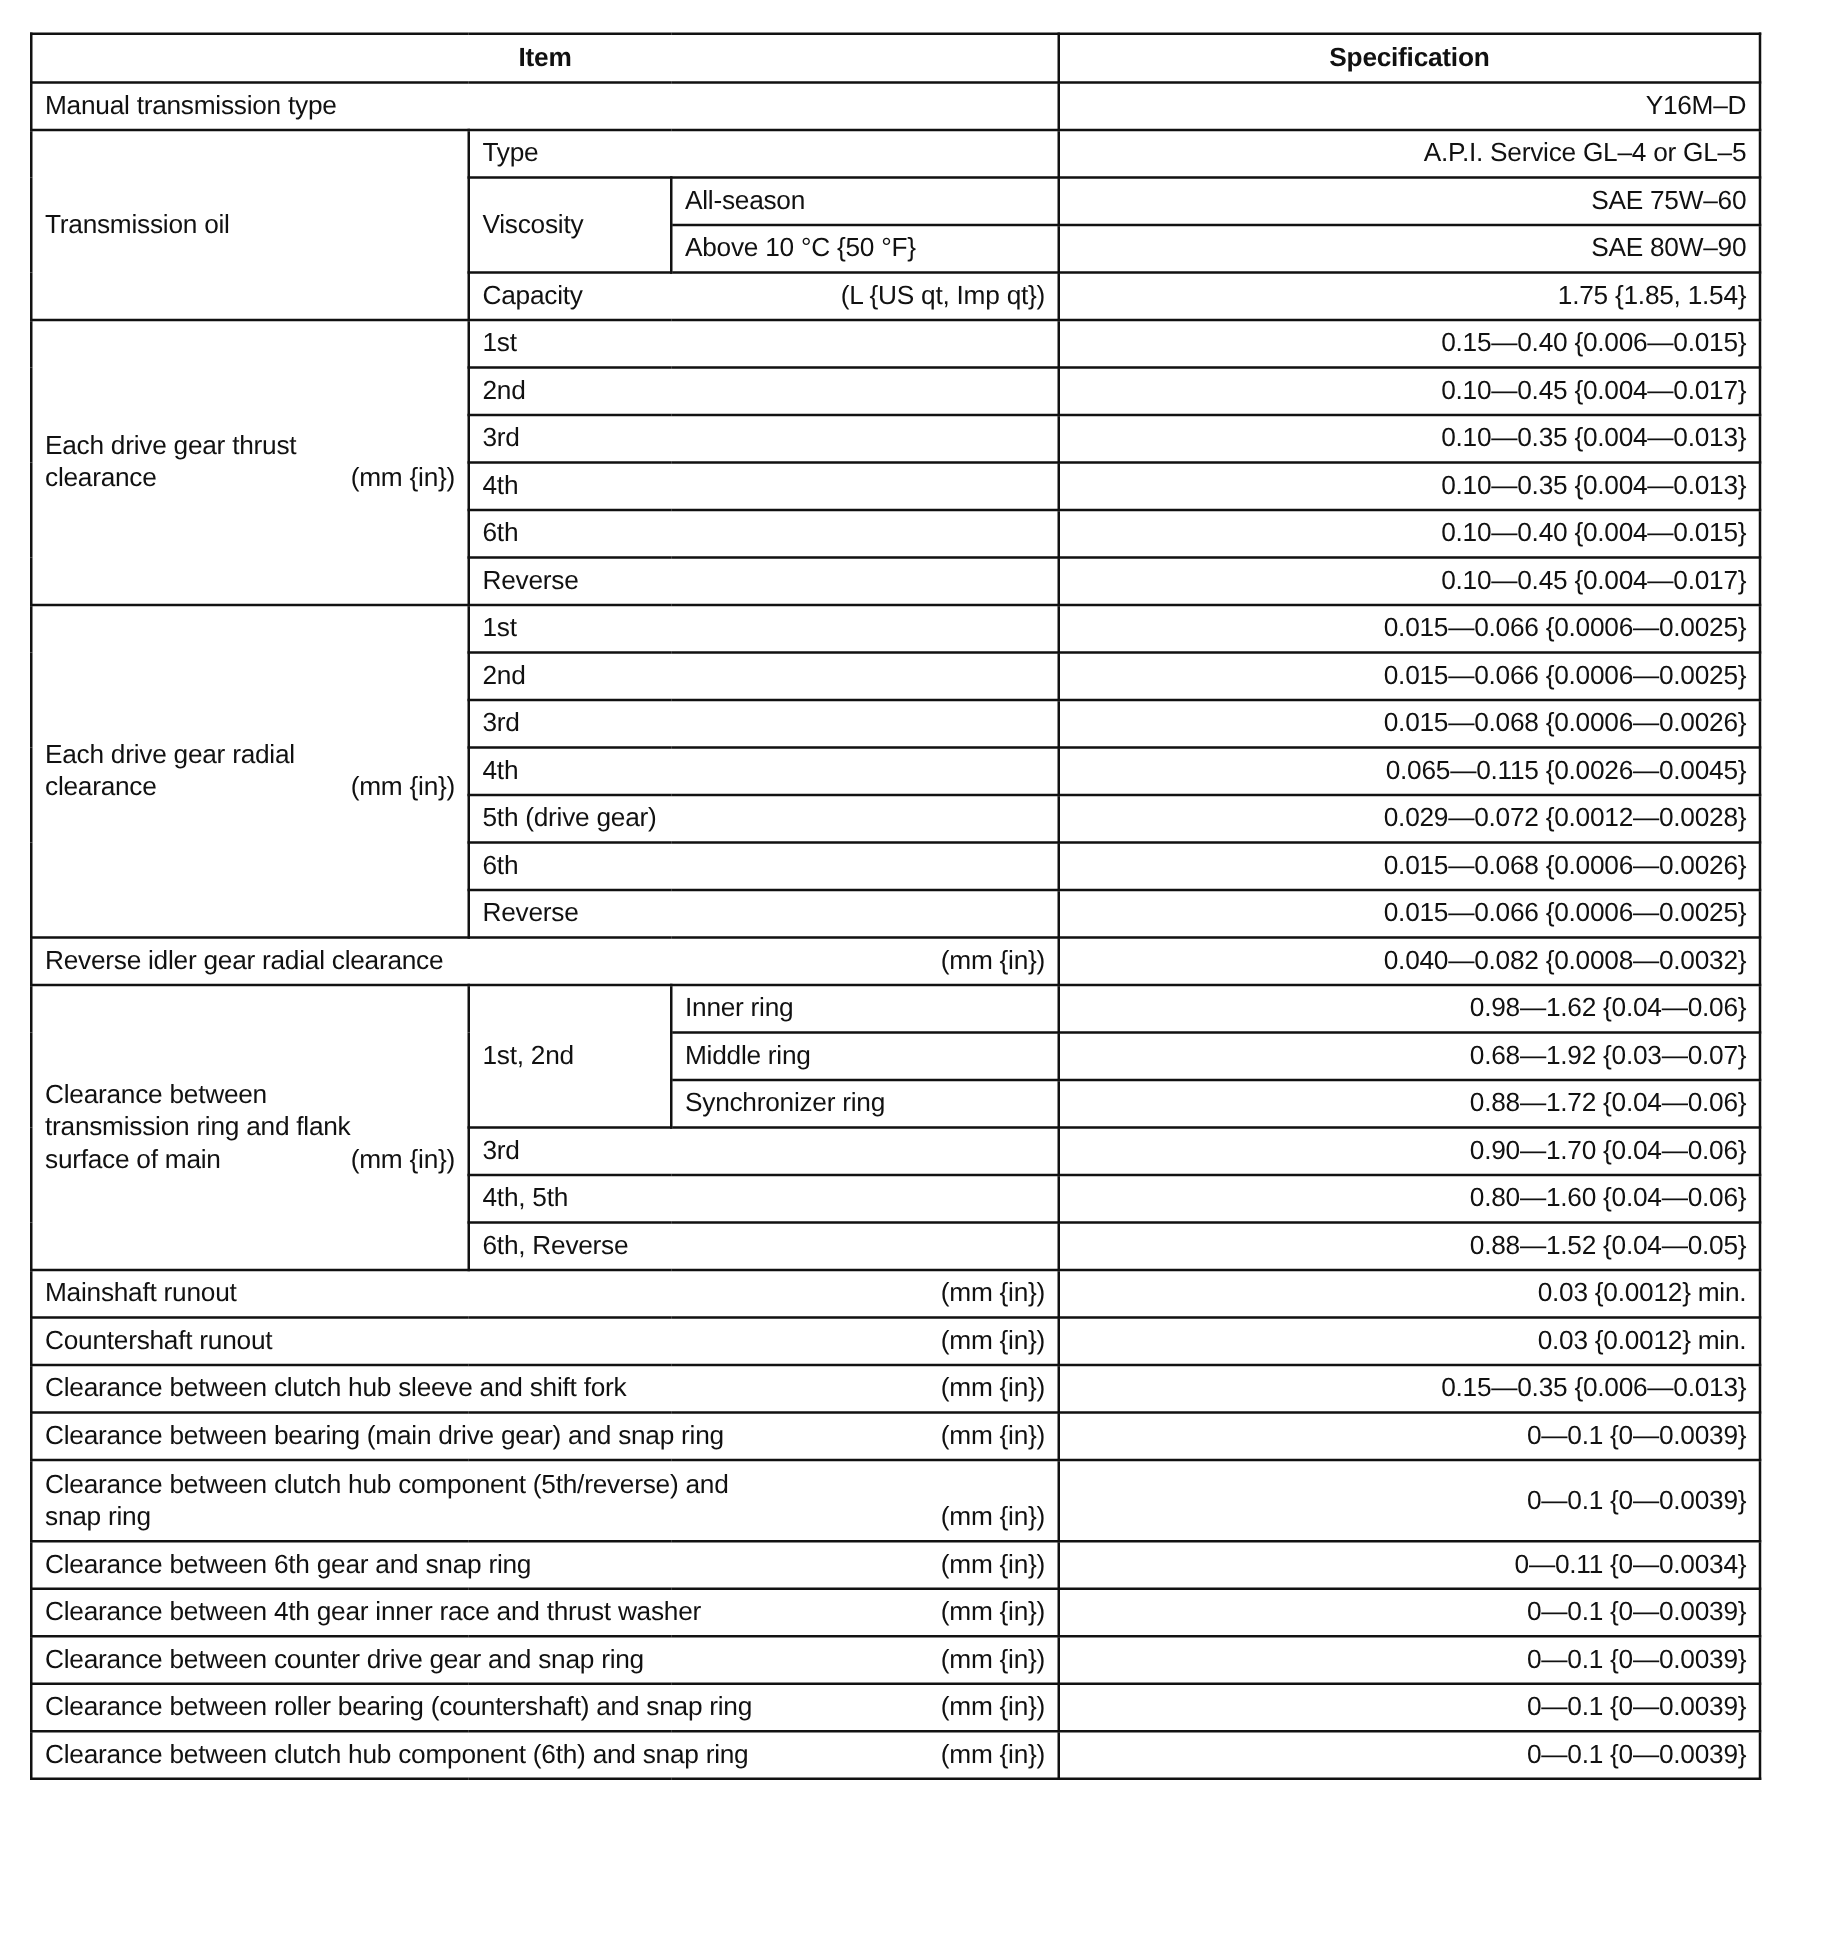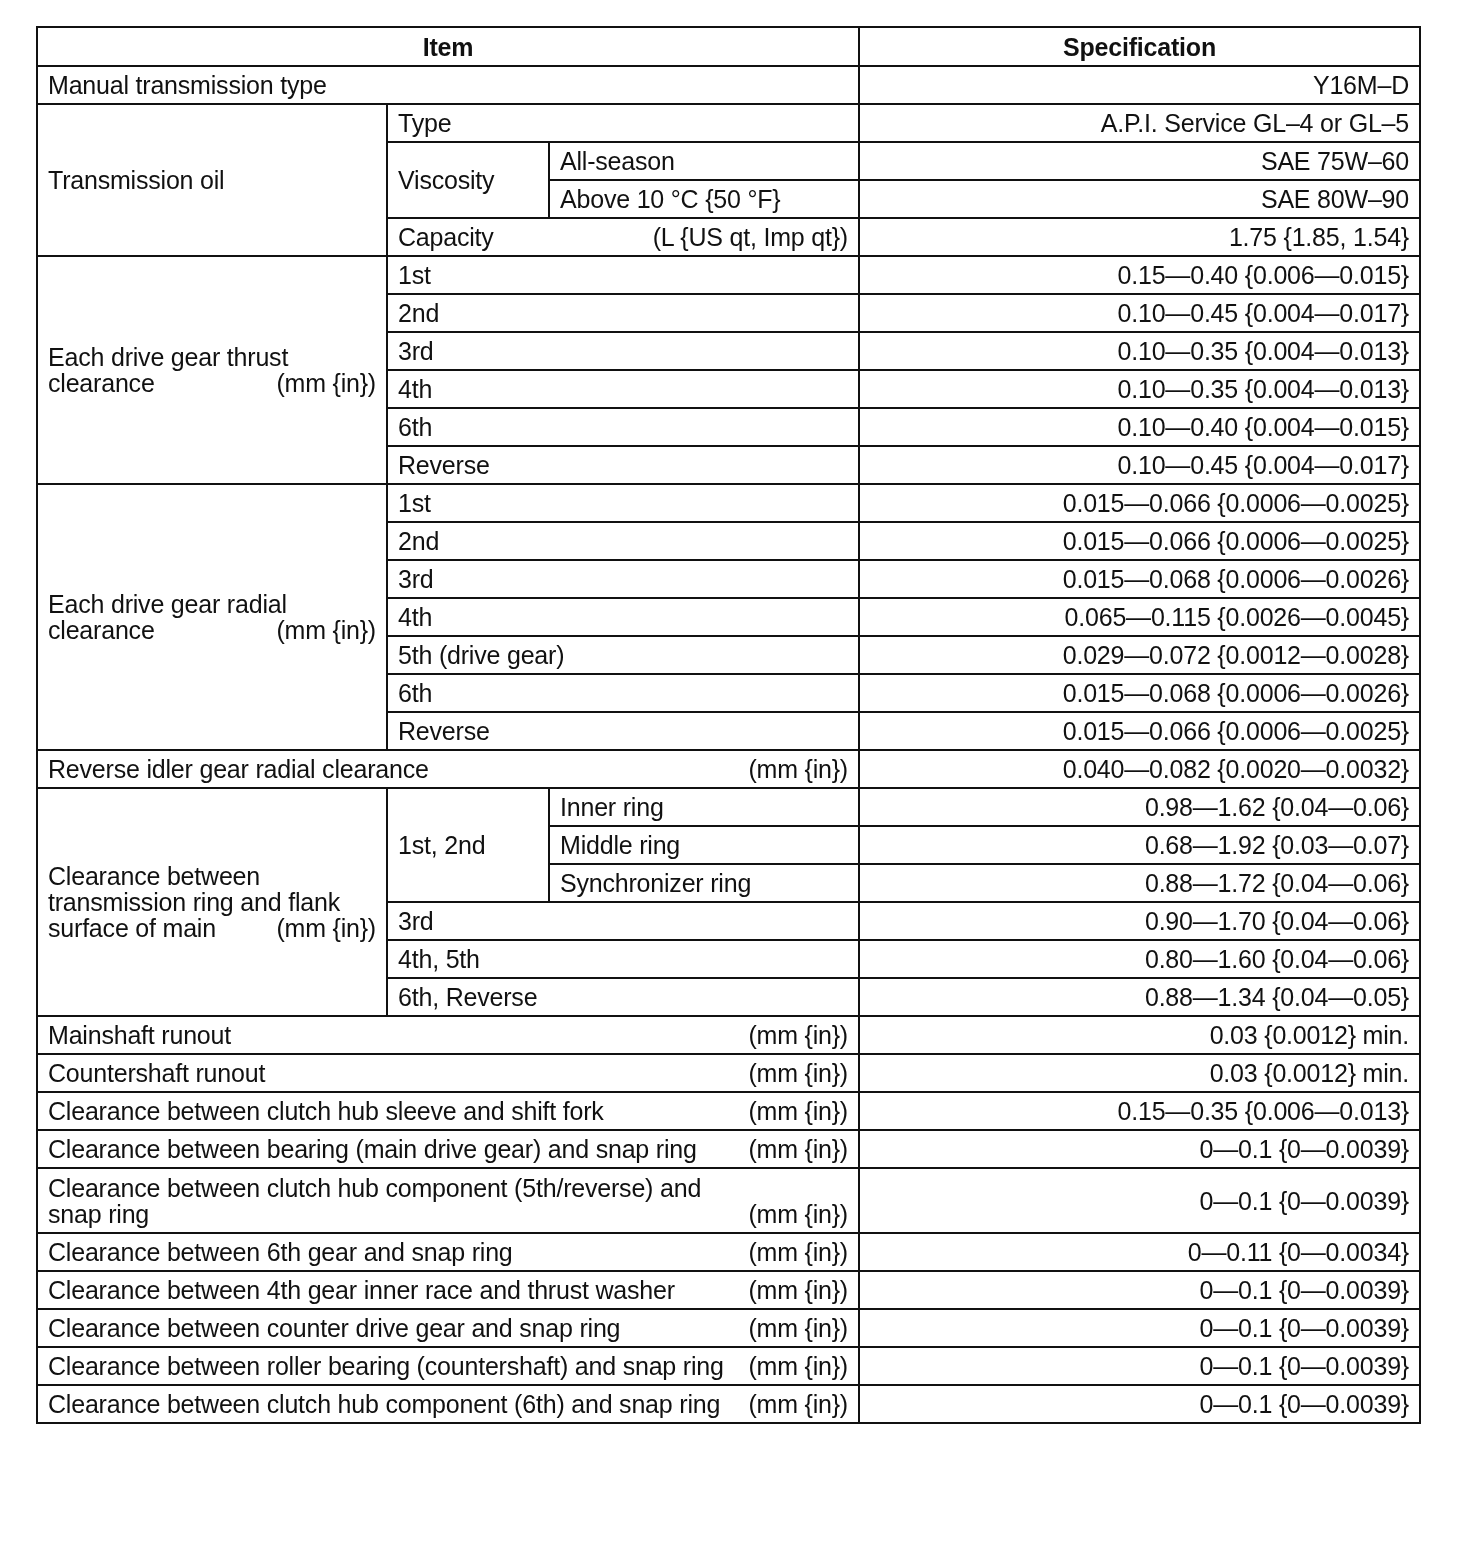--- a/index.html
+++ b/index.html
@@ -1,22 +1,22 @@
 <!DOCTYPE html>
 <html><head>
 <meta charset="utf-8">
 <style>
   html, body { margin: 0; padding: 0; background: #ffffff; }
   body { width: 1472px; height: 1562px; position: relative; font-family: "Liberation Sans", sans-serif; color: #111; }
   table.spec {
-    position: absolute; left: 36px; top: 26px;
+    position: absolute; left: 24px; top: 26px;
     border-collapse: collapse;
     table-layout: fixed;
     width: 1383px;
-    font-size: 25px;
+    font-size: 21px;
     letter-spacing: -0.2px;
   }
   table.spec td, table.spec th {
     border: 2.5px solid #111;
     padding: 0 10px;
     height: 36px;
     vertical-align: middle;
     line-height: 26px;
   }
   table.spec th { font-weight: bold; text-align: center; height: 37px; }
@@ -131,21 +131,21 @@
     <tr>
       <td colspan="2">Reverse</td>
       <td class="spec-val">0.015—0.066 {0.0006—0.0025}</td>
     </tr>
 
     <tr>
       <td colspan="3">
         <span>Reverse idler gear radial clearance</span>
         <span class="unit">(mm {in})</span>
       </td>
-      <td class="spec-val">0.040—0.082 {0.0020—0.0032}</td>
+      <td class="spec-val">0.040—0.082 {0.0008—0.0032}</td>
     </tr>
 
     <tr>
       <td rowspan="6" class="grp">
         <div>Clearance between</div>
         <div>transmission ring and flank</div>
         <div><span>surface of main</span><span class="unit">(mm {in})</span></div>
       </td>
       <td rowspan="3">1st, 2nd</td>
       <td>Inner ring</td>
@@ -162,21 +162,21 @@
     <tr>
       <td colspan="2">3rd</td>
       <td class="spec-val">0.90—1.70 {0.04—0.06}</td>
     </tr>
     <tr>
       <td colspan="2">4th, 5th</td>
       <td class="spec-val">0.80—1.60 {0.04—0.06}</td>
     </tr>
     <tr>
       <td colspan="2">6th, Reverse</td>
-      <td class="spec-val">0.88—1.34 {0.04—0.05}</td>
+      <td class="spec-val">0.88—1.52 {0.04—0.05}</td>
     </tr>
 
     <tr>
       <td colspan="3"><span>Mainshaft runout</span><span class="unit">(mm {in})</span></td>
       <td class="spec-val">0.03 {0.0012} min.</td>
     </tr>
     <tr>
       <td colspan="3"><span>Countershaft runout</span><span class="unit">(mm {in})</span></td>
       <td class="spec-val">0.03 {0.0012} min.</td>
     </tr>

